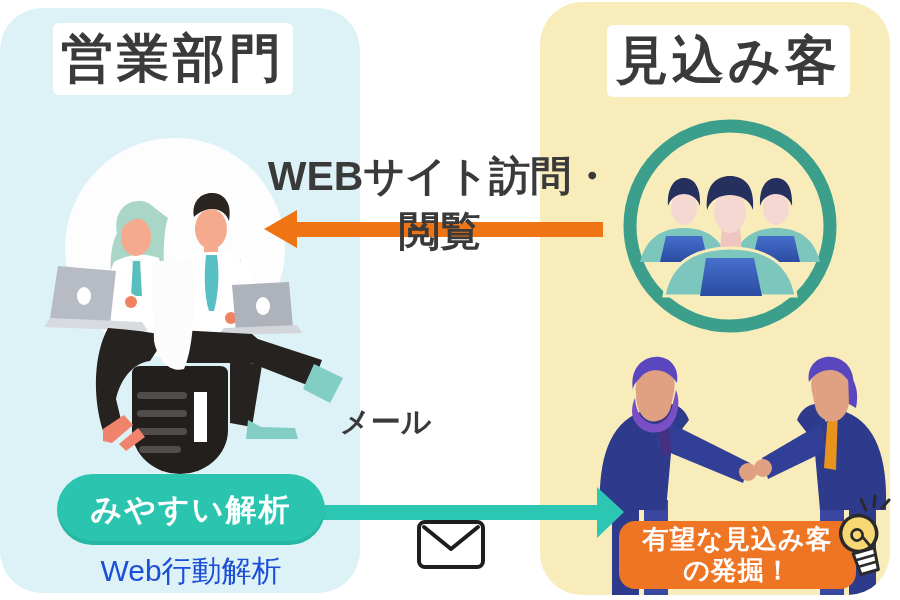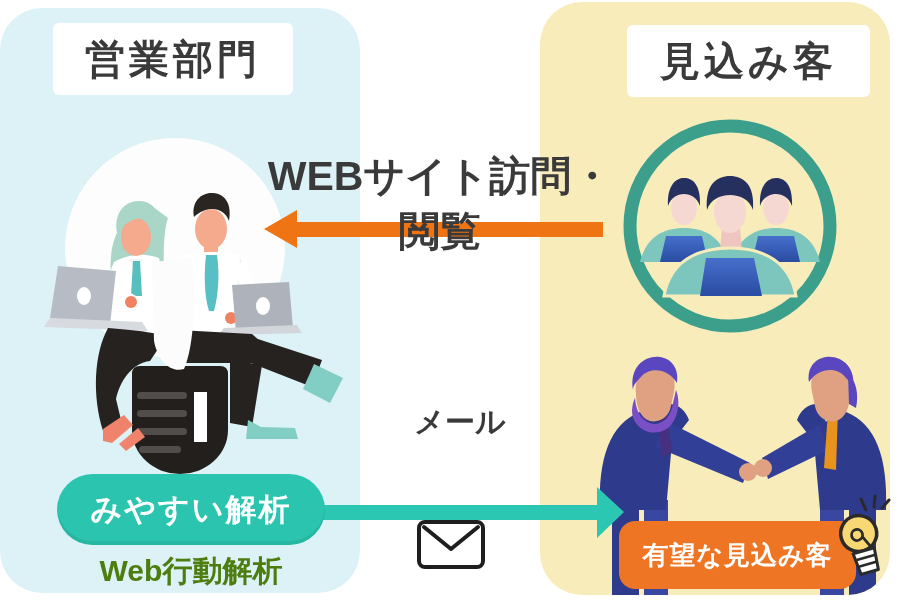--- a/index.html
+++ b/index.html
@@ -10,44 +10,44 @@
   }
   .panel{position:absolute;border-radius:42px;}
   .panel-left{left:0;top:8px;width:360px;height:585px;background:#DCF2F6;}
   .panel-right{left:540px;top:2px;width:350px;height:593px;background:#F8ECBB;}
   .layer{position:absolute;left:0;top:0;width:900px;height:600px;pointer-events:none;}
   .z1{z-index:1}.z4{z-index:4}
 
   .title-box{
     position:absolute;background:#FFFFFF;border-radius:6px;z-index:3;
     display:flex;align-items:center;justify-content:center;
-    font-size:40px;font-weight:800;letter-spacing:4px;color:#3A3A3A;
+    font-size:52px;font-weight:800;letter-spacing:4px;color:#3A3A3A;
   }
   .title-left{left:53px;top:23px;width:240px;height:72px;}
-  .title-right{left:627px;top:25px;width:243px;height:72px;}
+  .title-right{left:607px;top:25px;width:243px;height:72px;}
 
   .visit-label{
     position:absolute;left:260px;top:149px;width:360px;z-index:3;
     text-align:center;font-size:41px;font-weight:800;color:#3A3A3A;
   }
   .mail-label{
     position:absolute;left:340px;top:405px;width:240px;z-index:3;
-    text-align:center;font-size:30px;font-weight:800;line-height:34px;color:#3A3A3A;
+    text-align:left;font-size:30px;font-weight:800;line-height:34px;color:#3A3A3A;
   }
   .pill{
     position:absolute;left:57px;top:474px;width:268px;height:71px;z-index:3;
     background:#2BC5AF;border-radius:36px;
     display:flex;align-items:center;justify-content:center;
     font-size:31px;font-weight:800;letter-spacing:2px;color:#FFFFFF;
     box-shadow:inset 0 -4px 0 rgba(0,80,70,0.12);
     font-family:Liberation Serif, serif;
   }
   .caption{
     position:absolute;left:40px;top:551px;width:302px;z-index:3;
-    text-align:center;font-size:30px;font-weight:700;color:#4d7c0f;
+    text-align:center;font-size:30px;font-weight:400;color:#1d4ed8;
   }
   .badge{
     position:absolute;left:619px;top:477px;width:237px;height:68px;z-index:3;
     background:#EE7524;border-radius:16px;
     display:flex;flex-direction:column;align-items:center;justify-content:center;
     font-size:26px;font-weight:800;letter-spacing:1px;line-height:31px;color:#FFFFFF;margin-top:44px;
   }
 </style>
 </head>
 <body>
@@ -196,20 +196,21 @@
     <div>メール</div>
   </div>
 
   <div class="pill">
     <span>みやすい解析</span>
   </div>
   <div class="caption">Web行動解析</div>
 
   <div class="badge">
     <div>有望な見込み客</div>
+    <div>の発掘！</div>
   </div>
 
   <svg class="layer z4" viewBox="0 0 900 600">
     <g>
       <path d="M866,510 L861,499 M874,507 L875,496 M882,508 L889,500" stroke="#2A2A2A" stroke-width="3" stroke-linecap="round" fill="none"></path>
       <g transform="rotate(-16 862 545)">
         <circle cx="862" cy="533" r="18" fill="#F8D873" stroke="#2A2A2A" stroke-width="3.5"></circle>
         <circle cx="860" cy="534" r="5.5" fill="none" stroke="#2A2A2A" stroke-width="2.8"></circle>
         <path d="M865,538 L870,549" stroke="#2A2A2A" stroke-width="2.8" stroke-linecap="round"></path>
         <path d="M851,551 L873,551 L871,573 L853,573 Z" fill="#FFFFFF" stroke="#2A2A2A" stroke-width="3" stroke-linejoin="round"></path>

